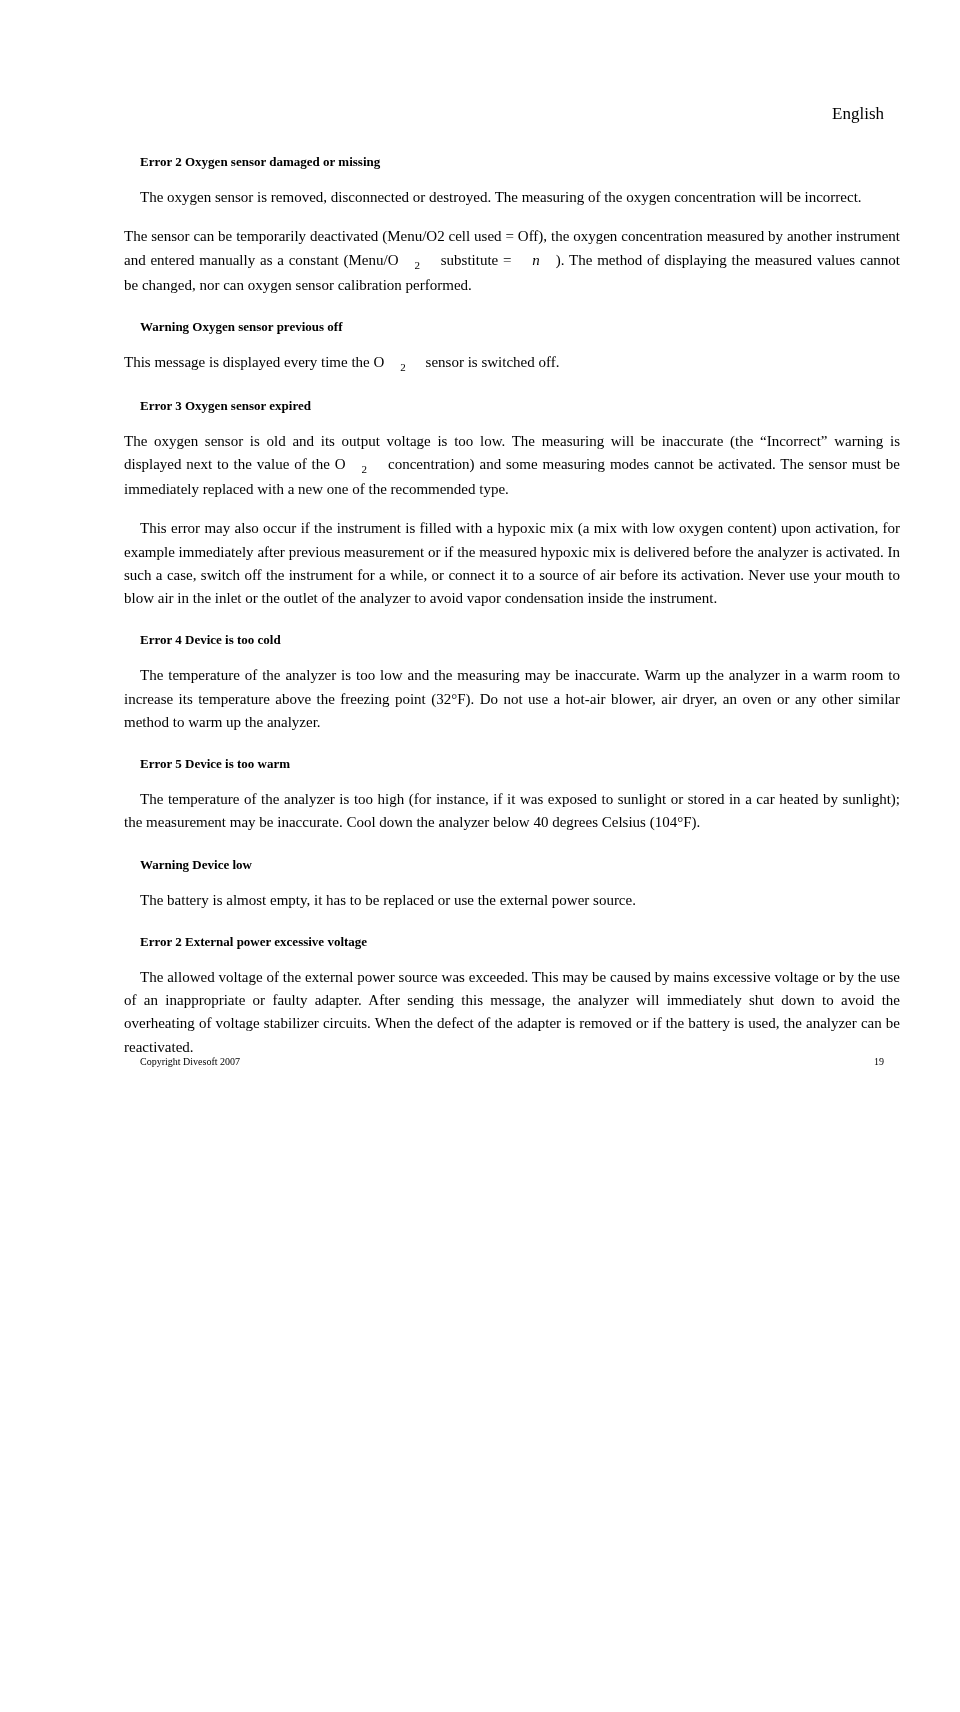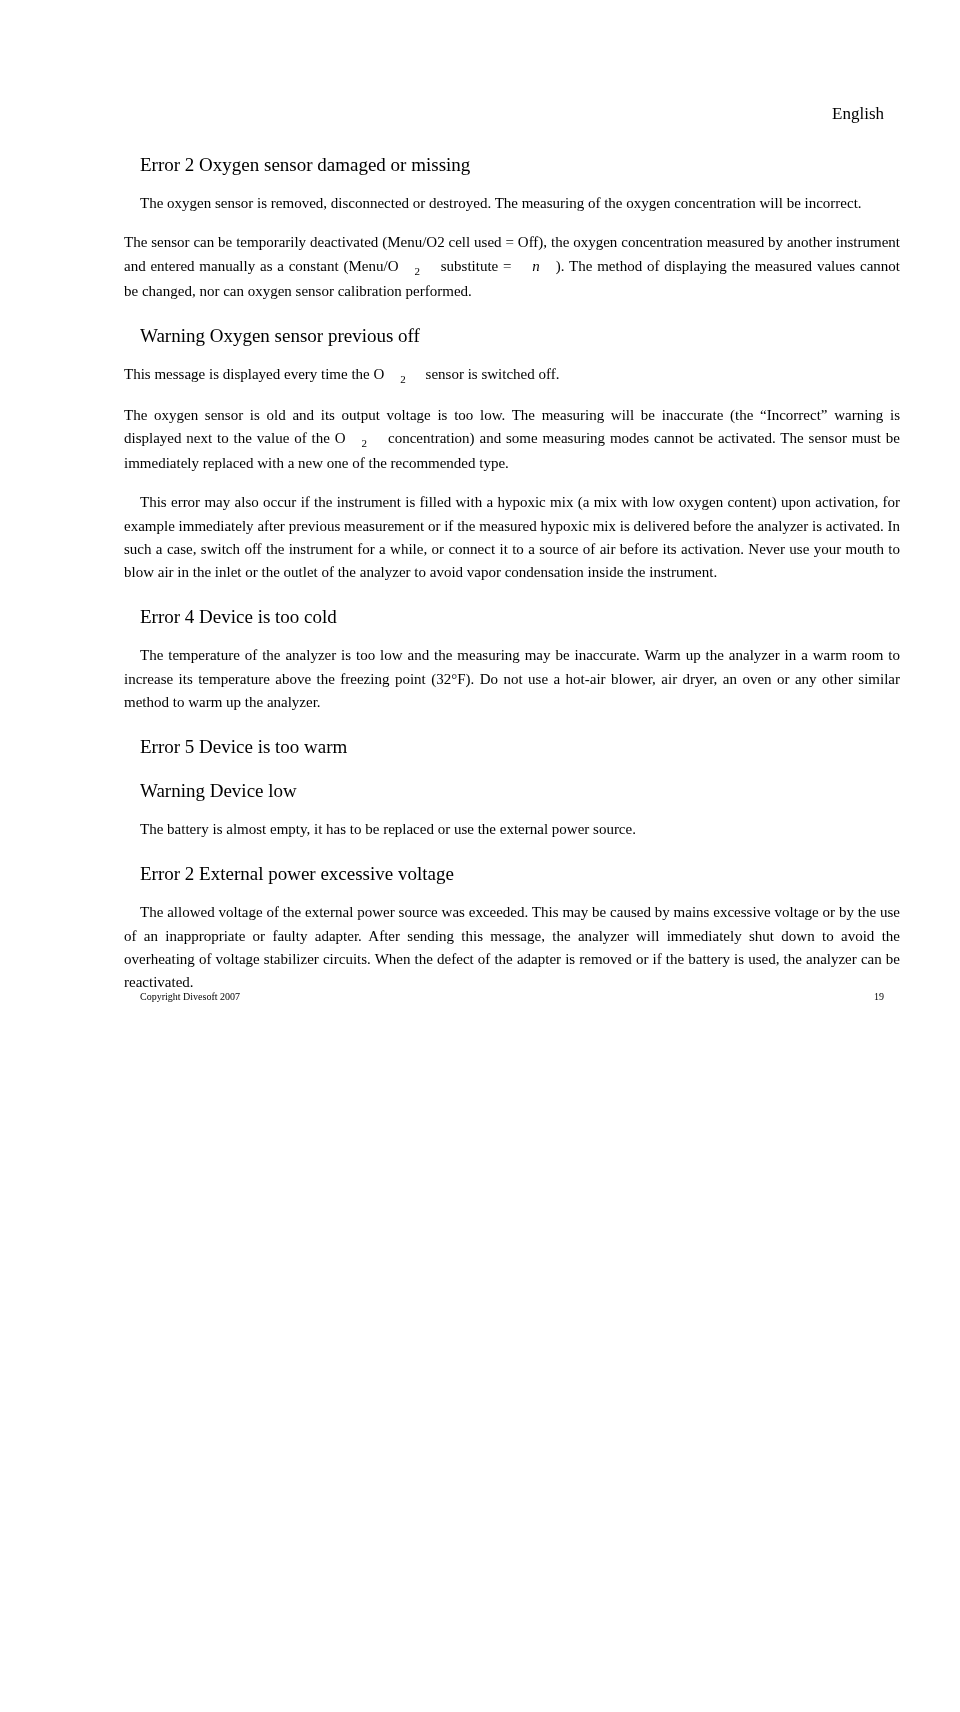--- a/index.html
+++ b/index.html
@@ -19,22 +19,22 @@
     .page {
       padding: 40px 60px 60px 60px;
       position: relative;
     }
     .header {
       text-align: right;
       font-size: 17px;
       margin-bottom: 30px;
     }
     .section-heading {
-      font-weight: normal;
-      font-size: 19px;
+      font-weight: bold;
+      font-size: 13px;
       margin-bottom: 10px;
       margin-top: 22px;
     }
     .body-text {
       font-size: 15px;
       line-height: 1.55;
       text-align: justify;
       margin-bottom: 10px;
     }
     .sub2 {
@@ -73,20 +73,23 @@
   </div>
 
   <div class="section-heading">
     <span>Warning Oxygen sensor previous off</span>
   </div>
 
   <div class="body-text">
     This message is displayed every time the O<span class="sub2">2</span> sensor is switched off.
   </div>
 
+  <div class="section-heading">
+    <span>Error 3 Oxygen sensor expired</span>
+  </div>
 
   <div class="body-text">
     The oxygen sensor is old and its output voltage is too low. The measuring will be inaccurate (the “Incorrect” warning is displayed next to the value of the O<span class="sub2">2</span> concentration) and some measuring modes cannot be activated. The sensor must be immediately replaced with a new one of the recommended type.
   </div>
 
   <div class="body-text">
     <span>This error may also occur if the instrument is filled with a hypoxic mix (a mix with low oxygen content) upon activation, for example immediately after previous measurement or if the measured hypoxic mix is delivered before the analyzer is activated. In such a case, switch off the instrument for a while, or connect it to a source of air before its activation. Never use your mouth to blow air in the inlet or the outlet of the analyzer to avoid vapor condensation inside the instrument.</span>
   </div>
 
   <div class="section-heading">
@@ -94,20 +97,23 @@
   </div>
 
   <div class="body-text">
     <span>The temperature of the analyzer is too low and the measuring may be inaccurate. Warm up the analyzer in a warm room to increase its temperature above the freezing point (32°F). Do not use a hot-air blower, air dryer, an oven or any other similar method to warm up the analyzer.</span>
   </div>
 
   <div class="section-heading">
     <span>Error 5 Device is too warm</span>
   </div>
 
+  <div class="body-text">
+    <span>The temperature of the analyzer is too high (for instance, if it was exposed to sunlight or stored in a car heated by sunlight); the measurement may be inaccurate. Cool down the analyzer below 40 degrees Celsius (104°F).</span>
+  </div>
 
   <div class="section-heading">
     <span>Warning Device low</span>
   </div>
 
   <div class="body-text">
     <span>The battery is almost empty, it has to be replaced or use the external power source.</span>
   </div>
 
   <div class="section-heading">

